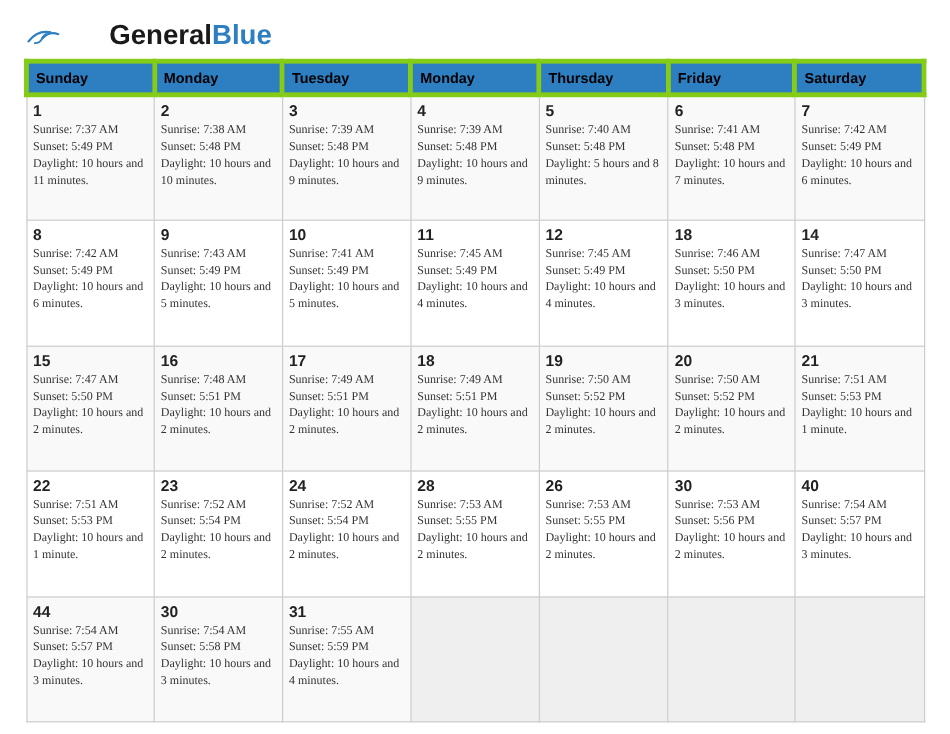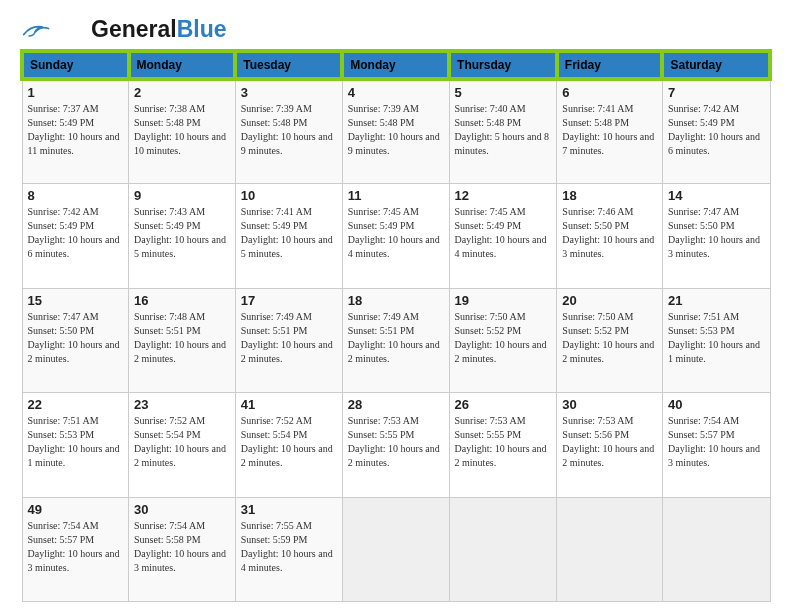--- a/index.html
+++ b/index.html
@@ -328,21 +328,21 @@
       </td>
             <td>
         <span class="day-num">23</span>
         <div class="day-info">
           <span>Sunrise: 7:52 AM</span><br>
           <span>Sunset: 5:54 PM</span><br>
           <span>Daylight: 10 hours and 2 minutes.</span>
         </div>
       </td>
             <td>
-        <span class="day-num">41</span>
+        <span class="day-num">24</span>
         <div class="day-info">
           <span>Sunrise: 7:52 AM</span><br>
           <span>Sunset: 5:54 PM</span><br>
           <span>Daylight: 10 hours and 2 minutes.</span>
         </div>
       </td>
             <td>
         <span class="day-num">28</span>
         <div class="day-info">
           <span>Sunrise: 7:53 AM</span><br>
@@ -370,21 +370,21 @@
         <span class="day-num">40</span>
         <div class="day-info">
           <span>Sunrise: 7:54 AM</span><br>
           <span>Sunset: 5:57 PM</span><br>
           <span>Daylight: 10 hours and 3 minutes.</span>
         </div>
       </td>
           </tr>
           <tr>
             <td>
-        <span class="day-num">49</span>
+        <span class="day-num">44</span>
         <div class="day-info">
           <span>Sunrise: 7:54 AM</span><br>
           <span>Sunset: 5:57 PM</span><br>
           <span>Daylight: 10 hours and 3 minutes.</span>
         </div>
       </td>
             <td>
         <span class="day-num">30</span>
         <div class="day-info">
           <span>Sunrise: 7:54 AM</span><br>

